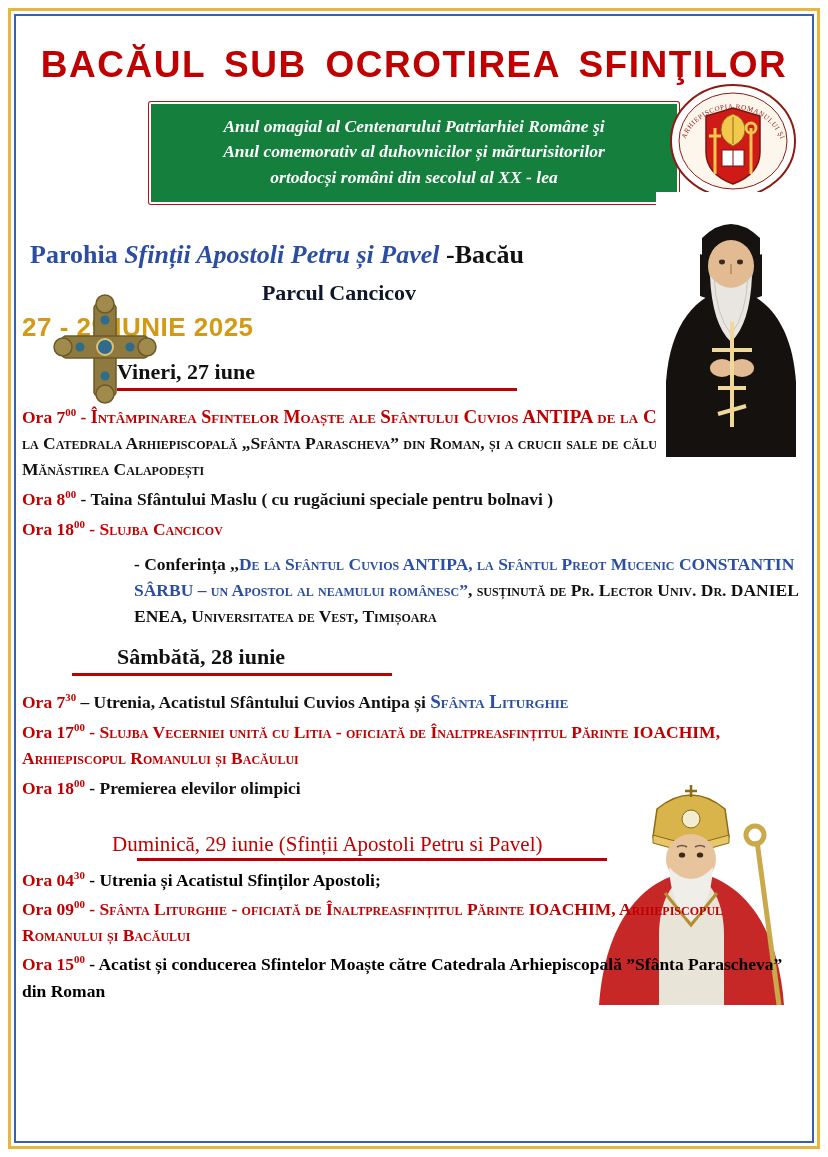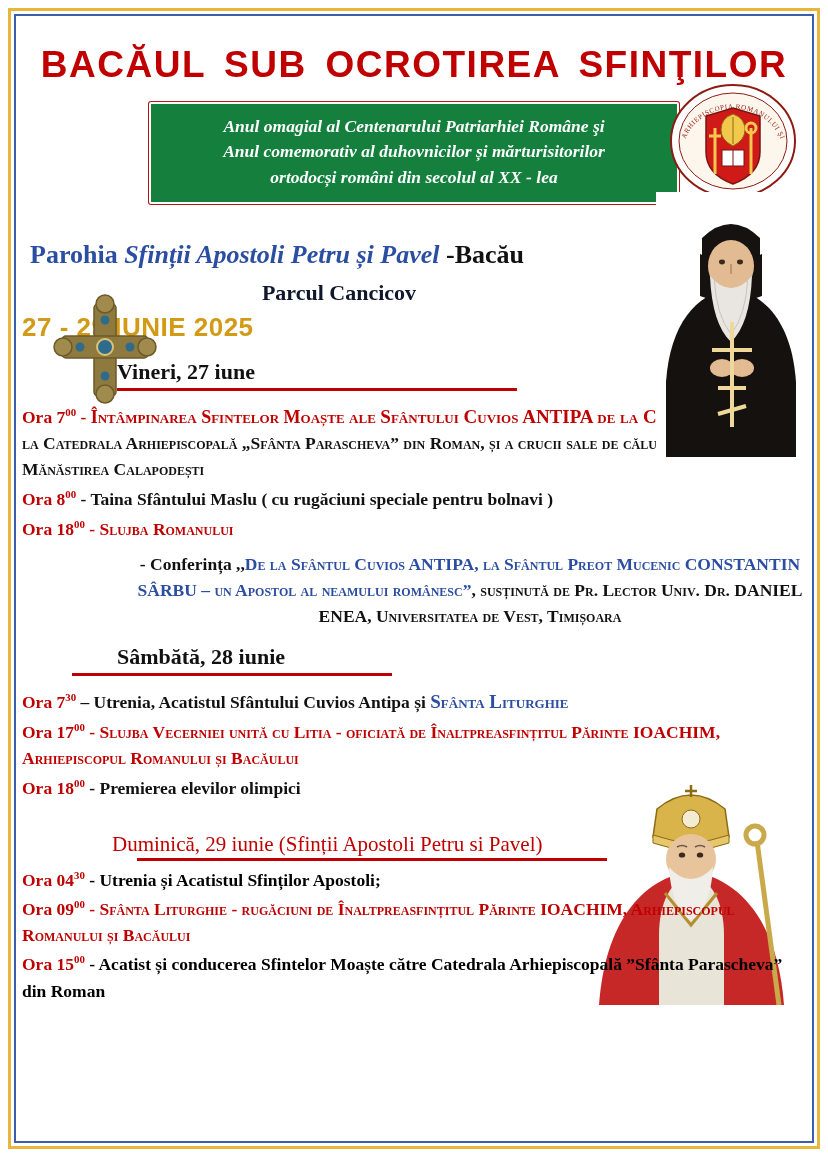--- a/index.html
+++ b/index.html
@@ -162,21 +162,21 @@
     line-height: 1.48;
     color: #111111;
   }
   .line { margin-bottom: 3px; }
   .ora { color: #c00000; font-weight: bold; }
   .red { color: #c00000; font-weight: bold; }
   .blue { color: #2b4ea2; font-weight: bold; }
   .bold { font-weight: bold; }
   .sc { font-variant: small-caps; }
   sup { font-size: 0.62em; vertical-align: super; }
-  .indent3 { padding-left: 112px; text-align: center; }
+  .indent3 { padding-left: 112px; }
 
   
   .bishop {
     position: absolute;
     right: 2px;
     bottom: 130px;
     width: 225px;
     height: 230px;
     overflow: hidden;
   }
@@ -310,21 +310,21 @@
     </div>
 
     <div class="prog">
       <div class="line">
         <span class="ora">Ora   7</span><sup class="ora">00</sup><span class="ora"> - </span><span class="red sc" style="font-size:18px">Întâmpinarea Sfintelor Moaște ale </span><span class="red sc" style="font-size:19px">Sfântului Cuvios ANTIPA de la CALAPODEȘTI</span><span class="bold sc">, de la Catedrala Arhiepiscopală „Sfânta Parascheva” din Roman, și a crucii sale de călugărie de la Mănăstirea Calapodești</span>
       </div>
       <div class="line">
         <span class="ora">Ora  8</span><sup class="ora">00</sup><span class="bold"> - </span><span class="bold">Taina Sfântului Maslu ( cu rugăciuni speciale pentru bolnavi )</span>
       </div>
       <div class="line">
-        <span class="ora">Ora 18</span><sup class="ora">00</sup><span class="red"> -  </span><span class="red sc">Slujba Romanului</span>
+        <span class="ora">Ora 18</span><sup class="ora">00</sup><span class="red"> -  </span><span class="red sc">Slujba Cancicov</span>
       </div>
       <div class="line indent3" style="margin-top:10px">
         <span class="bold">-  </span><span class="bold">Conferința ,,</span><span class="blue sc">De la Sfântul Cuvios ANTIPA, la Sfântul Preot Mucenic CONSTANTIN SÂRBU – un Apostol al neamului românesc”</span><span class="bold sc">, susținută de Pr. Lector Univ. Dr. DANIEL ENEA, Universitatea de Vest, Timișoara</span>
       </div>
     </div>
 
     <div class="day-row" style="margin-top:14px">
       <div class="day">Sâmbătă,  28  iunie</div>
       <div class="rule" style="width:320px;margin-left:-45px"></div>
     </div>
@@ -369,21 +369,21 @@
     <div class="sunday-row">
       <div class="sunday-head">Duminică, 29 iunie (Sfinții Apostoli Petru si Pavel)</div>
       <div class="sunday-rule"></div>
     </div>
 
     <div class="bottom-prog">
       <div class="line">
         <span class="ora">Ora 04</span><sup class="ora">30</sup><span class="bold"> - </span><span class="bold">Utrenia și Acatistul Sfinților Apostoli;</span>
       </div>
       <div class="line">
-        <span class="ora">Ora 09</span><sup class="ora">00</sup><span class="red"> - </span><span class="red sc">Sfânta Liturghie - rugăciuni de Înaltpreasfințitul Părinte IOACHIM, Arhiepiscopul Romanului și Bacăului</span>
+        <span class="ora">Ora 09</span><sup class="ora">00</sup><span class="red"> - </span><span class="red sc">Sfânta Liturghie - oficiată de Înaltpreasfințitul Părinte IOACHIM, Arhiepiscopul Romanului și Bacăului</span>
       </div>
       <div class="line">
         <span class="ora">Ora 15</span><sup class="ora">00</sup><span class="bold"> - </span><span class="bold">Acatist și conducerea Sfintelor Moaște către Catedrala Arhiepiscopală ”Sfânta Parascheva” din Roman</span>
       </div>
     </div>
 
   </div>
 </div>
 
 </body></html>

